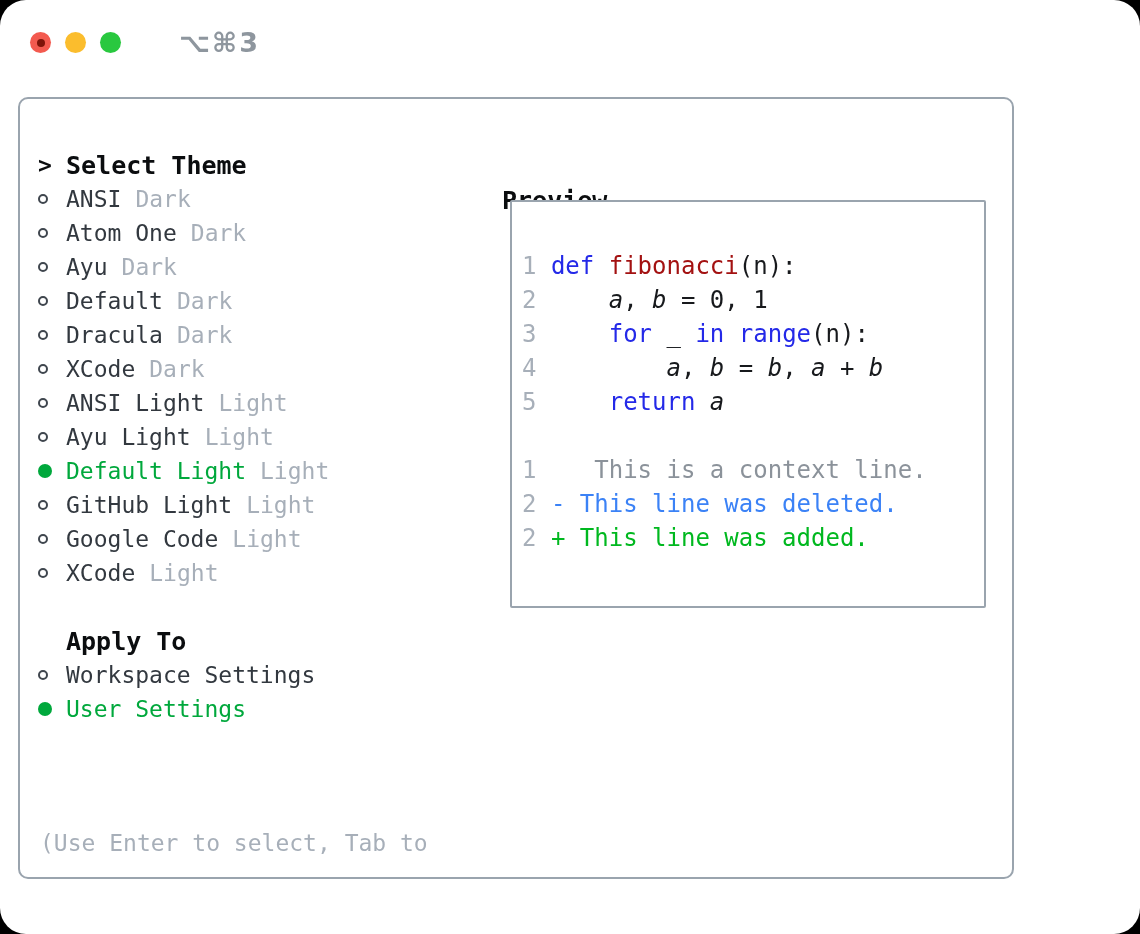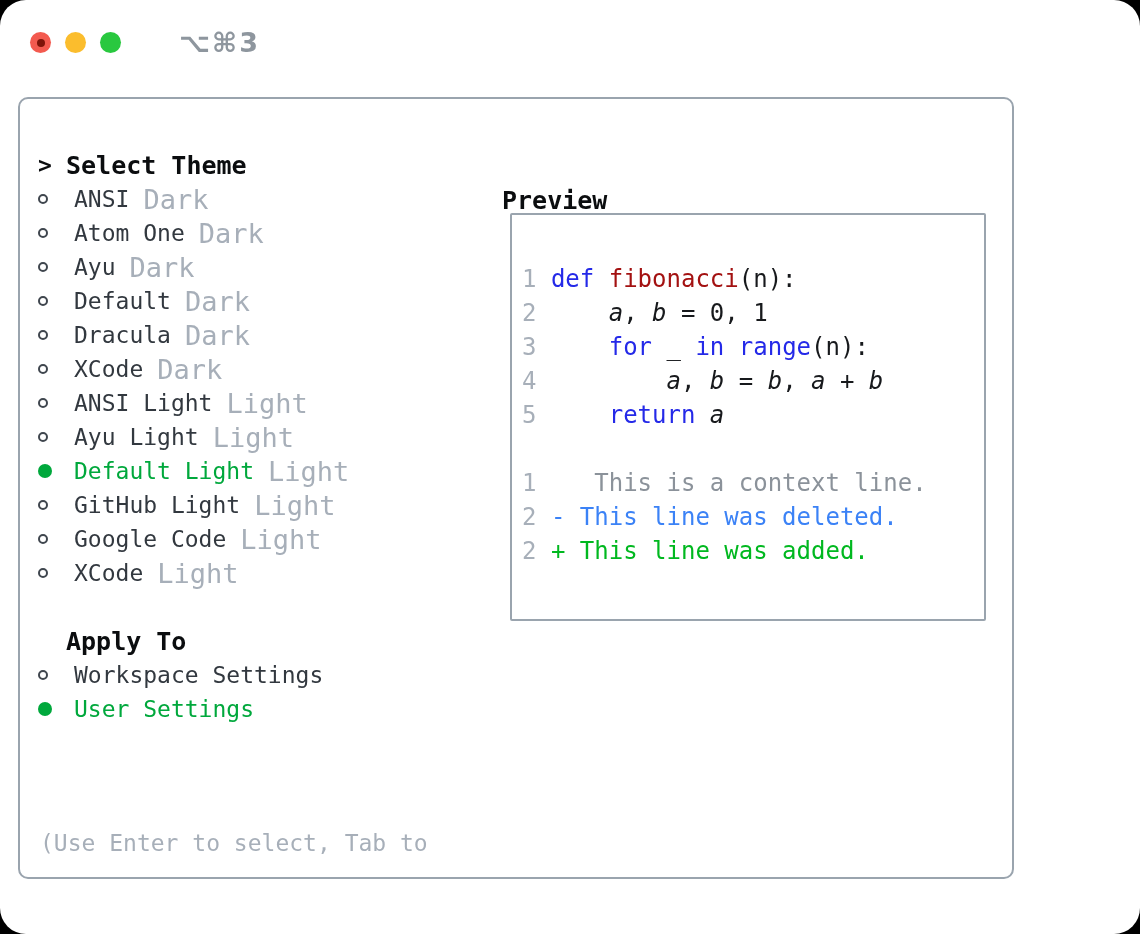--- a/index.html
+++ b/index.html
@@ -51,38 +51,38 @@
   .radio {
     width: 10px; height: 10px;
     border: 2px solid #3f464e; border-radius: 50%;
   }
   .radio.on {
     width: 14px; height: 14px;
     border: none; background: #00a83c;
   }
   .prompt { font-size: 23px; font-weight: bold; color: #0b0d0f; }
   .hdr    { font-size: 25px; font-weight: bold; color: #0b0d0f; }
-  .name   { font-size: 23px; color: #32383f; white-space: pre; margin-left: 8px; }
-  .suffix { font-size: 27px; color: #a7afb9; margin-left: 14px; }
+  .name   { font-size: 23px; color: #32383f; white-space: pre; }
+  .suffix { font-size: 23px; color: #a7afb9; margin-left: 14px; }
   .row.selected .name { color: #00a83c; }
 
   .left-col  { position: absolute; left: 18px; top: 49px; }
   .apply-col { position: absolute; left: 18px; top: 525px; }
   .help {
     position: absolute; left: 20px; top: 659px;
     font-size: 23px; line-height: 34px; color: #a7afb9; white-space: pre;
   }
 
   
   .preview-title {
     position: absolute; left: 482px; top: 49px;
     height: 34px; display: flex; align-items: center; margin-top: 35px;
   }
   .preview-box {
-    position: absolute; left: 490px; top: 114px;
+    position: absolute; left: 490px; top: 101px;
     width: 476px; height: 408px;
     border: 2px solid #9aa4ae;
     border-radius: 2px;
     background: #fff;
     overflow: hidden;
   }
   .code {
     padding: 47px 0 0 10px;
     font-size: 24px;
   }

